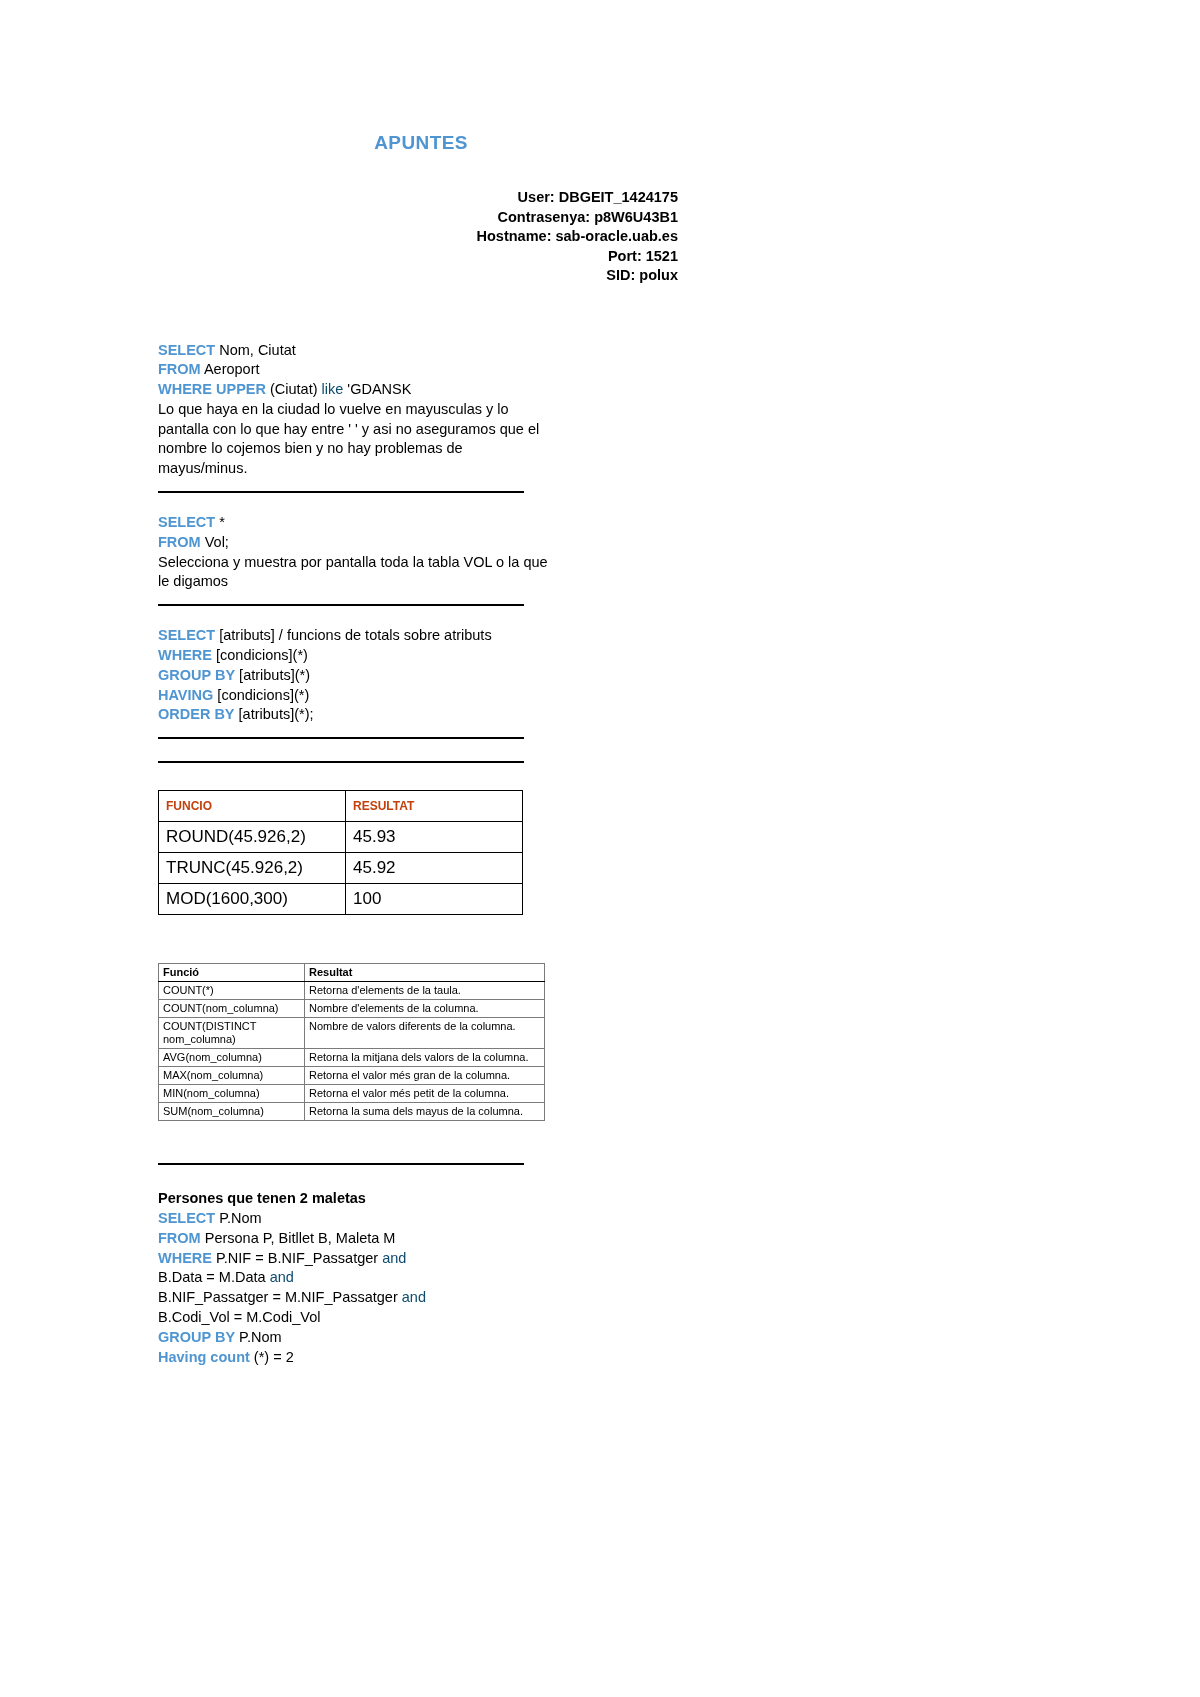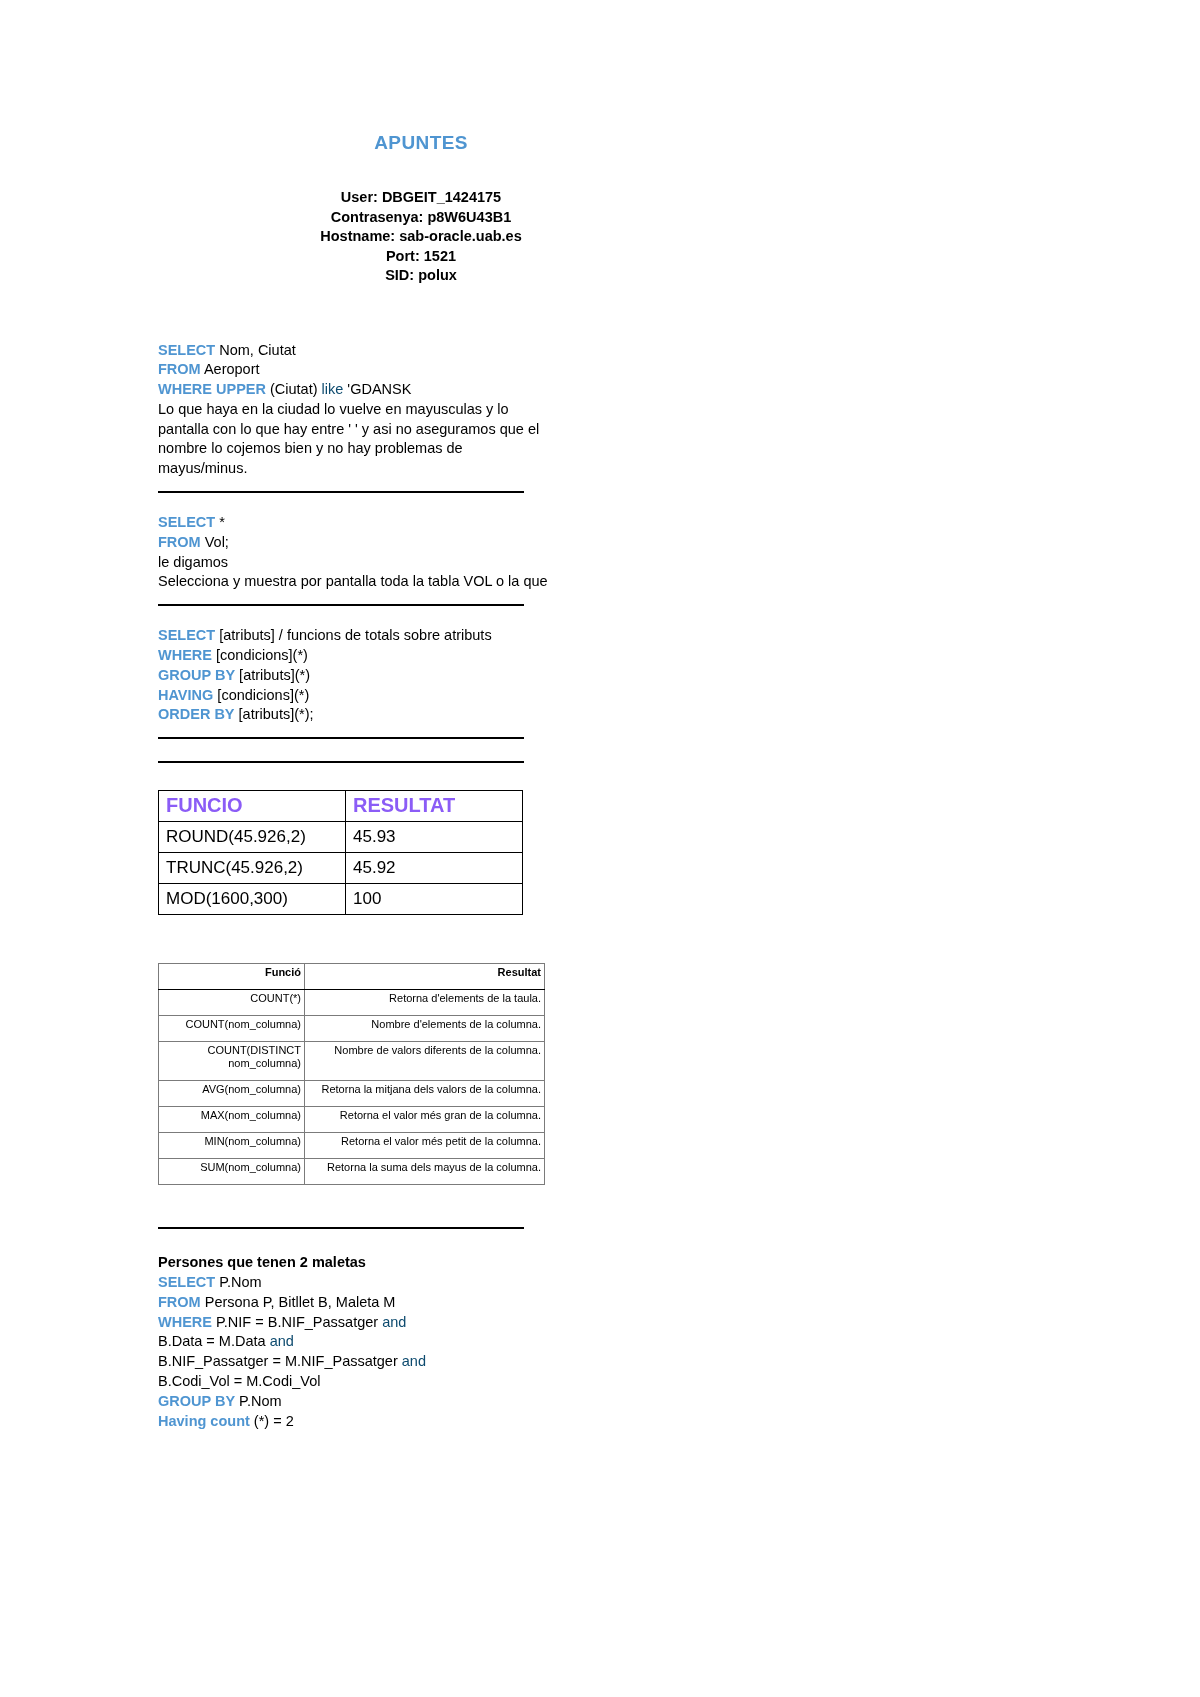--- a/index.html
+++ b/index.html
@@ -33,21 +33,21 @@
     font-weight: bold;
     font-size: 19px;
     letter-spacing: 0.4px;
     margin-top: 132px;
     margin-left: 6px;
   }
 
   
   .credentials {
     margin-top: 34px;
-    text-align: center;
+    text-align: right;
     font-weight: bold;
     font-size: 14.5px;
     line-height: 19.5px;
     margin-left: 6px;
   }
   .credentials div { white-space: nowrap; }
 
   
   .block {
     font-size: 14.5px;
@@ -75,39 +75,39 @@
     font-size: 17px;
   }
   table.big th, table.big td {
     border: 1.6px solid #000;
     padding: 2px 0 3px 7px;
     text-align: left;
     vertical-align: middle;
     height: 25px;
   }
   table.big th {
-    color: #8b5cf6;
-    font-weight: bold;
-    font-size: 20px;
+    color: #c2410c;
+    font-weight: bold;
+    font-size: 12px;
   }
   table.big col.c1 { width: 187px; }
   table.big col.c2 { width: 177px; }
 
   
   table.small {
     border-collapse: collapse;
     width: 386px;
     table-layout: fixed;
     font-size: 11px;
     font-family: "Liberation Sans", sans-serif;
   }
   table.small th, table.small td {
     border: 0.9px solid #7b7b7b;
-    padding: 2px 3px 10px 4px;
-    text-align: right;
+    padding: 2px 3px 2px 4px;
+    text-align: left;
     vertical-align: top;
     line-height: 13px;
   }
   table.small th {
     font-weight: bold;
     border-bottom: 1.4px solid #000;
   }
   table.small col.s1 { width: 146px; }
   table.small col.s2 { width: 240px; }
   table.small tr.tall td { height: 26px; }
@@ -141,22 +141,22 @@
       <div class="line">nombre lo cojemos bien y no hay problemas de</div>
       <div class="line">mayus/minus.</div>
     </div>
     <div class="gap-sm"></div>
     <hr class="rule">
     <div class="gap-md"></div>
 
     <div class="block">
       <div class="line"><span class="kw">SELECT</span><span> *</span></div>
       <div class="line"><span class="kw">FROM</span><span> Vol;</span></div>
+      <div class="line">Selecciona y muestra por pantalla toda la tabla VOL o la que</div>
       <div class="line">le digamos</div>
-      <div class="line">Selecciona y muestra por pantalla toda la tabla VOL o la que</div>
     </div>
     <div class="gap-sm"></div>
     <hr class="rule">
     <div class="gap-md"></div>
 
     <div class="block">
       <div class="line"><span class="kw">SELECT</span><span> [atributs] / funcions de totals sobre atributs</span></div>
       <div class="line"><span class="kw">WHERE</span><span> [condicions](*)</span></div>
       <div class="line"><span class="kw">GROUP BY</span><span> [atributs](*)</span></div>
       <div class="line"><span class="kw">HAVING</span><span> [condicions](*)</span></div>

